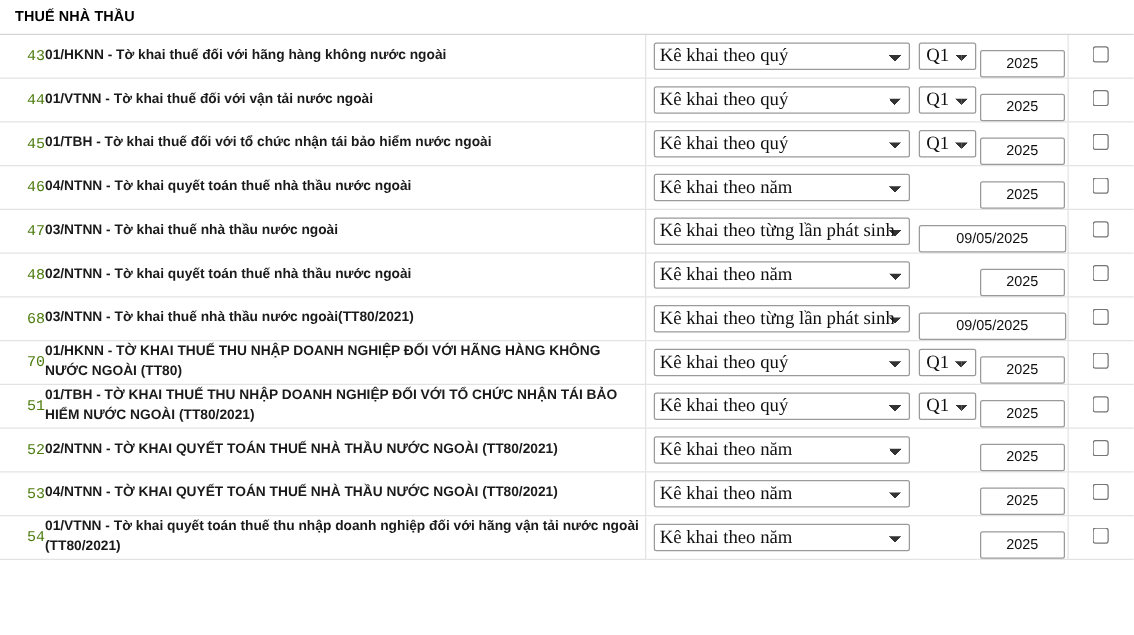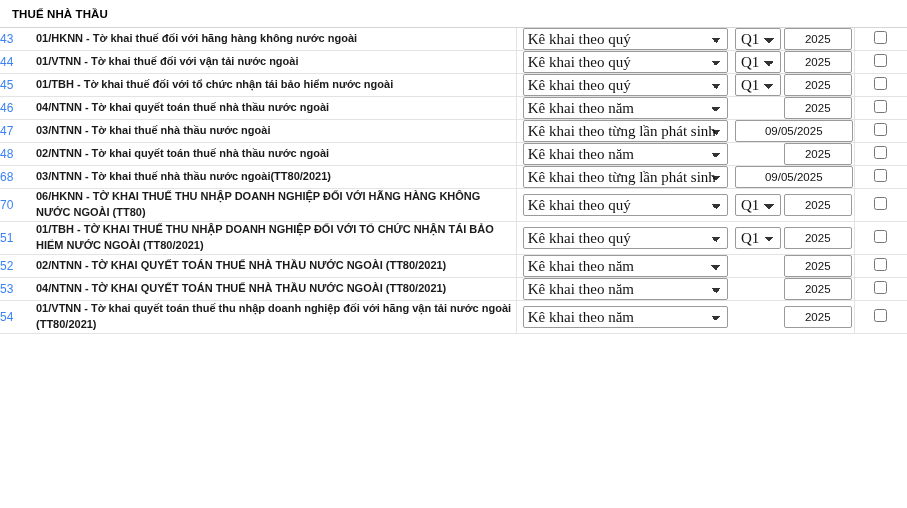--- a/index.html
+++ b/index.html
@@ -37,24 +37,25 @@
     padding: 0;
   }
   .col-idx { width: 36px; }
   .col-name { width: 480px; }
   .col-period { width: 218px; }
   .col-quarter { width: 48px; }
   .col-year { width: 72px; }
   .col-check { width: 53px; }
 
   td.idx {
-    text-align: left;
+    text-align: right;
     font-size: 12px;
-    color: #3b82f6;
+    color: #4d7c0f;
     padding: 0 2px;
+    font-family: Liberation Mono, monospace;
   }
   td.name {
     padding: 8px 10px 8px 8px;
     font-size: 11px;
     line-height: 1.45;
     color: #1a1a1a;
     border-right: 1px solid #e3e3e3;
     font-weight: bold;
   }
   td.period, td.quarter, td.year {
@@ -98,20 +99,21 @@
     font-family: "Liberation Sans", sans-serif;
     font-size: 11.5px;
     color: #111;
     background: #fff;
     border: 1px solid #9a9a9a;
     border-radius: 2px;
     height: 22px;
     width: 68px;
     text-align: center;
     padding: 1px 3px;
+    margin-top: 12px;
   }
   input.txt.wide { width: 118px; }
 
   input.cb {
     width: 13px;
     height: 13px;
     margin: 0;
   }
   .period-wrap { display: flex; justify-content: center; }
 </style>
@@ -209,21 +211,21 @@
         <td class="period">
           <div class="period-wrap">
             <select class="ctl period"><option>Kê khai theo quý</option><option>Kê khai theo năm</option><option>Kê khai theo tháng</option><option selected="">Kê khai theo từng lần phát sinh</option></select>
           </div>
         </td>
         <td class="year" colspan="2"><input type="text" class="txt wide" value="09/05/2025" style=""></td>
         <td class="check"><input type="checkbox" class="cb" style=""></td>
       </tr>
       <tr>
         <td class="idx">70</td>
-        <td class="name">06/HKNN - TỜ KHAI THUẾ THU NHẬP DOANH NGHIỆP ĐỐI VỚI HÃNG HÀNG KHÔNG NƯỚC NGOÀI (TT80)</td>
+        <td class="name">01/HKNN - TỜ KHAI THUẾ THU NHẬP DOANH NGHIỆP ĐỐI VỚI HÃNG HÀNG KHÔNG NƯỚC NGOÀI (TT80)</td>
         <td class="period">
           <div class="period-wrap">
             <select class="ctl period"><option>Kê khai theo quý</option><option>Kê khai theo năm</option><option>Kê khai theo tháng</option><option>Kê khai theo từng lần phát sinh</option></select>
           </div>
         </td>
         <td class="quarter"><select class="ctl quarter"><option>Q1</option><option>Q2</option><option>Q3</option><option>Q4</option></select></td>
         <td class="year"><input type="text" class="txt" value="2025" style=""></td>
         <td class="check"><input type="checkbox" class="cb" style=""></td>
       </tr>
       <tr>

